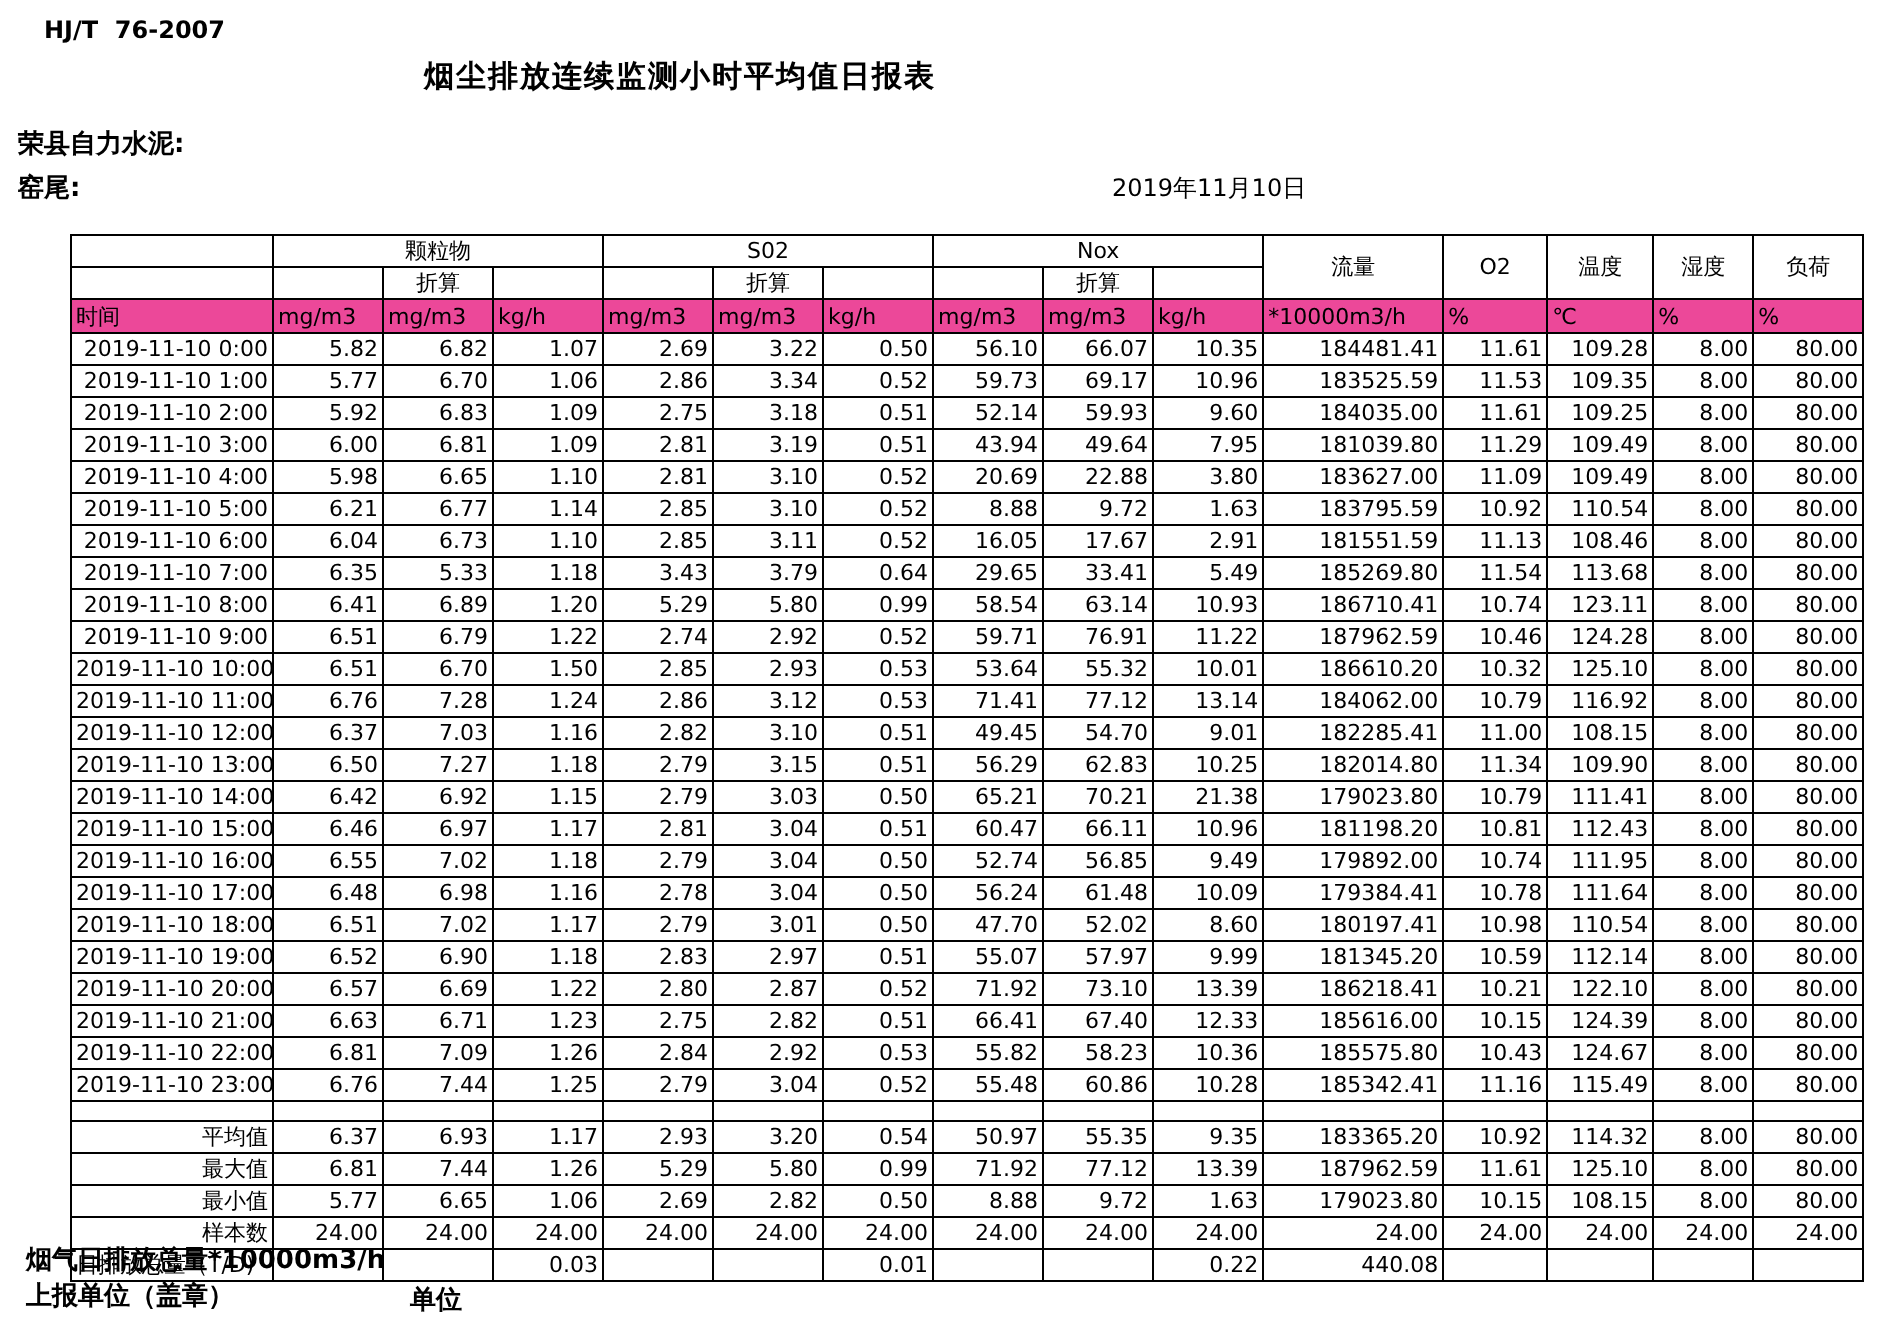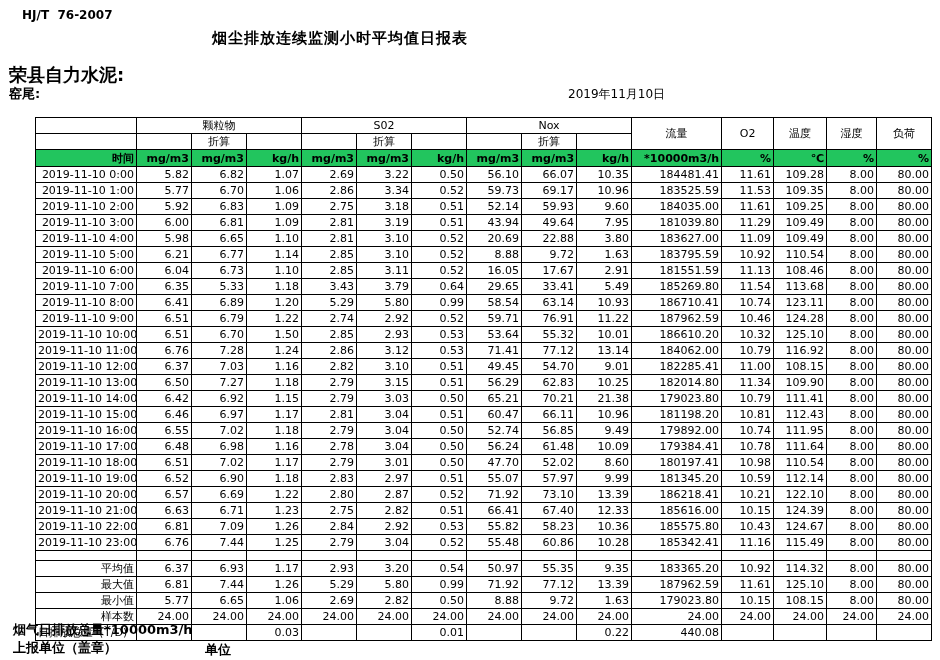--- a/index.html
+++ b/index.html
@@ -3,33 +3,33 @@
 <meta charset="utf-8">
 <style>
   html,body{margin:0;padding:0;}
   body{
     width:940px;height:660px;background:#ffffff;position:relative;
     font-family:"DejaVu Sans","Liberation Sans",sans-serif;color:#000;
   }
   .abs{position:absolute;white-space:pre;}
   .std{left:22px;top:8px;font-size:12px;font-weight:bold;}
   .title{left:212px;top:29px;font-size:15px;font-weight:bold;letter-spacing:1px;}
-  .company{left:9px;top:63px;font-size:18px;font-weight:bold;}
+  .company{left:9px;top:63px;font-size:13px;font-weight:bold;}
   .loc{left:9px;top:85px;font-size:13px;font-weight:bold;}
-  .date{left:568px;top:86px;font-size:12px;}
+  .date{left:556px;top:86px;font-size:12px;}
   table.report{
     position:absolute;left:35px;top:117px;width:896px;
     border-collapse:collapse;table-layout:fixed;font-size:11px;
   }
   table.report td{
     border:1px solid #000;padding:0 2px;height:15px;line-height:13px;
     overflow:hidden;white-space:nowrap;
   }
   thead td{text-align:center;}
-  tr.unitrow td{background:#22c55e;text-align:right;height:16px;font-weight:bold;}
+  tr.unitrow td{background:#ec4899;text-align:left;height:16px;}
   td.time{text-align:right;padding-right:4px;}
   td.num{text-align:right;padding-right:8px;}
   tr.hr-row{height:15.2px;}
   tr.spacer td{height:9px;}
   td.slabel{text-align:right;padding-right:4px;}
   td.total-label{text-align:left;padding-left:1px;}
   .note{left:13px;top:621px;font-size:13px;font-weight:bold;}
   .sign{left:13px;top:639px;font-size:13px;font-weight:bold;}
   .unitlbl{left:205px;top:641px;font-size:13px;font-weight:bold;}
 </style>

